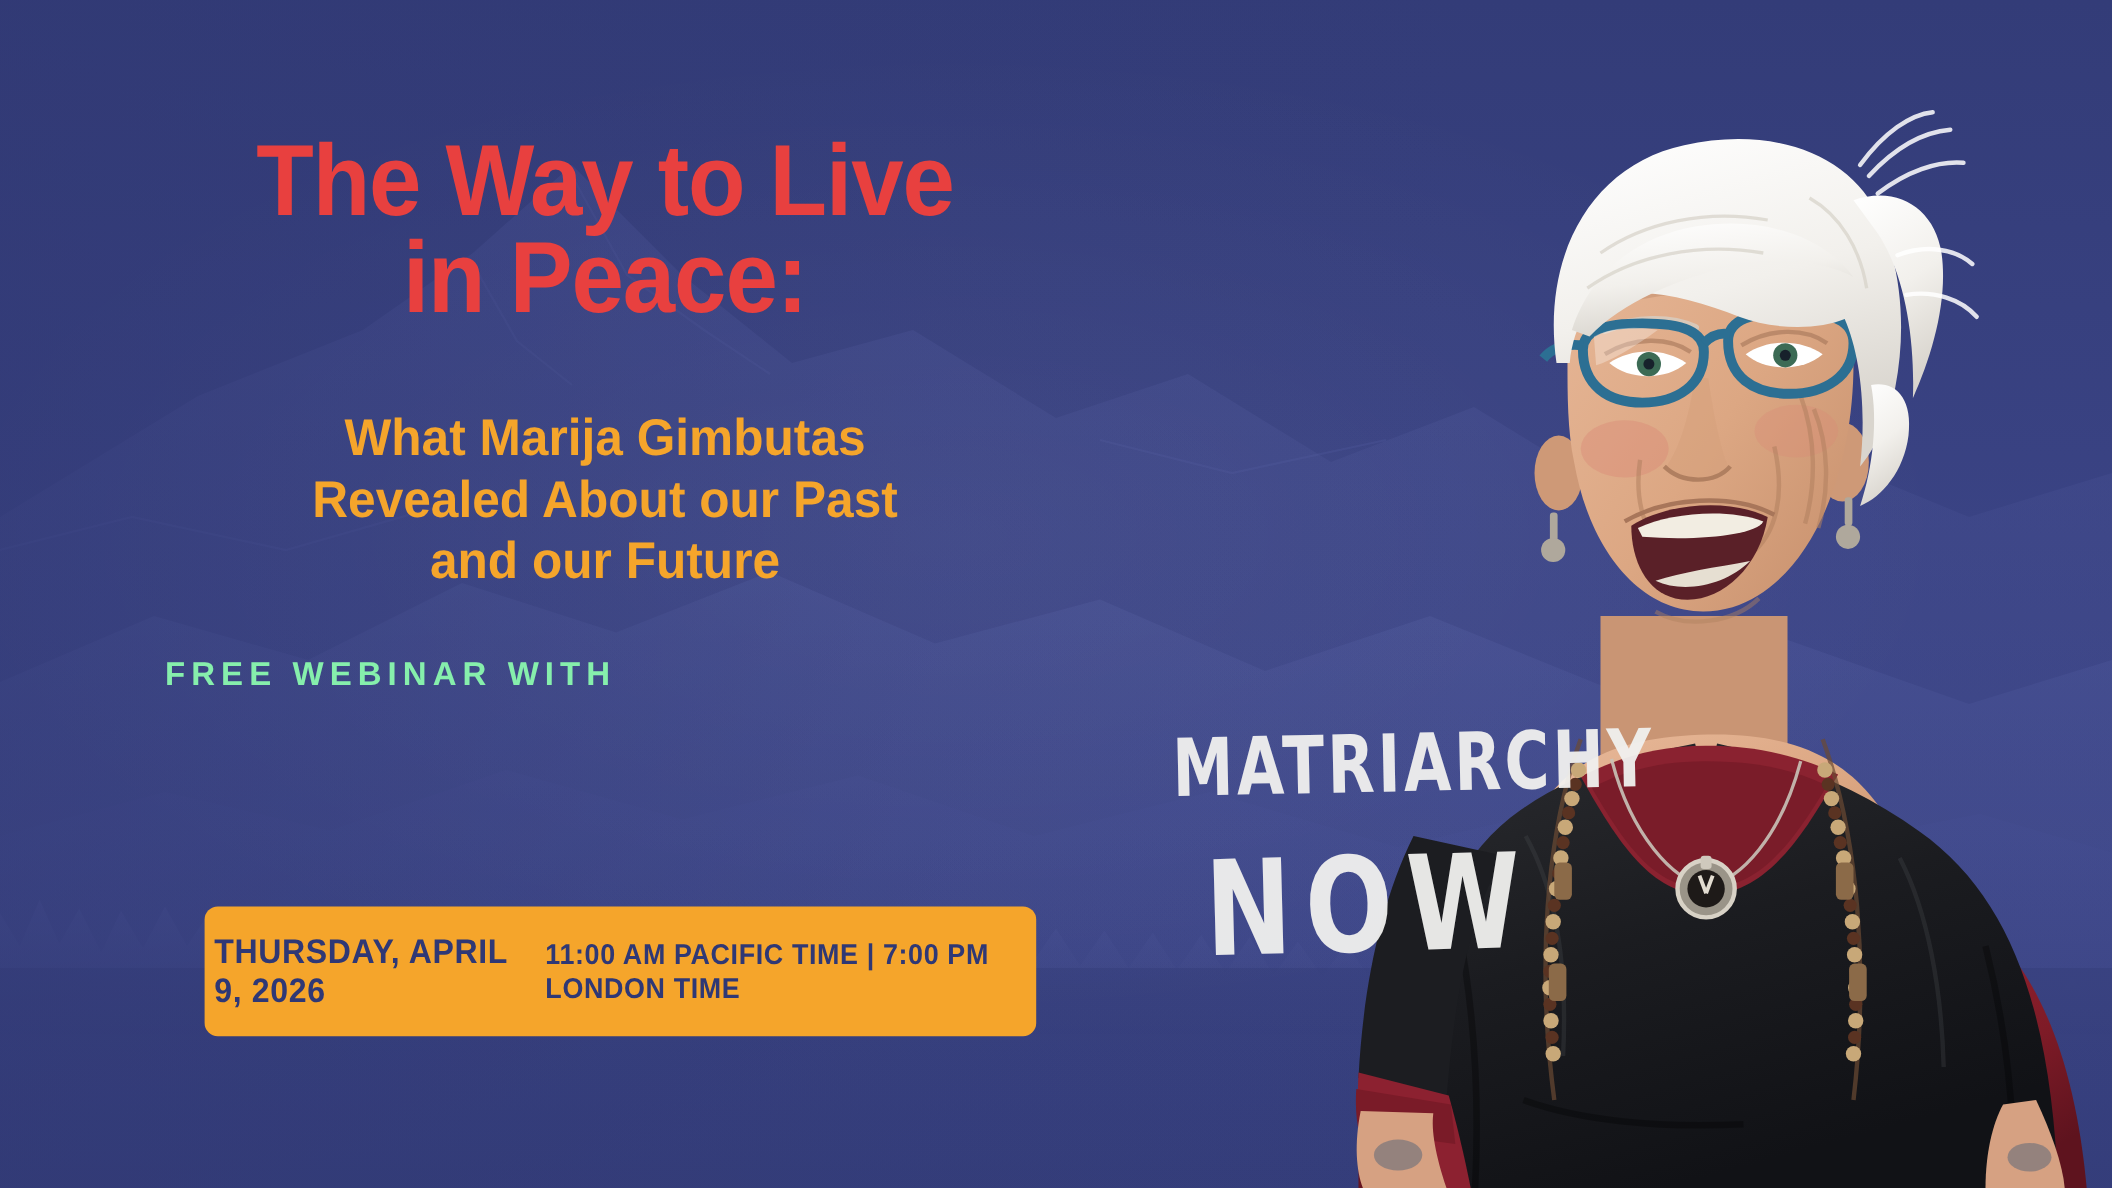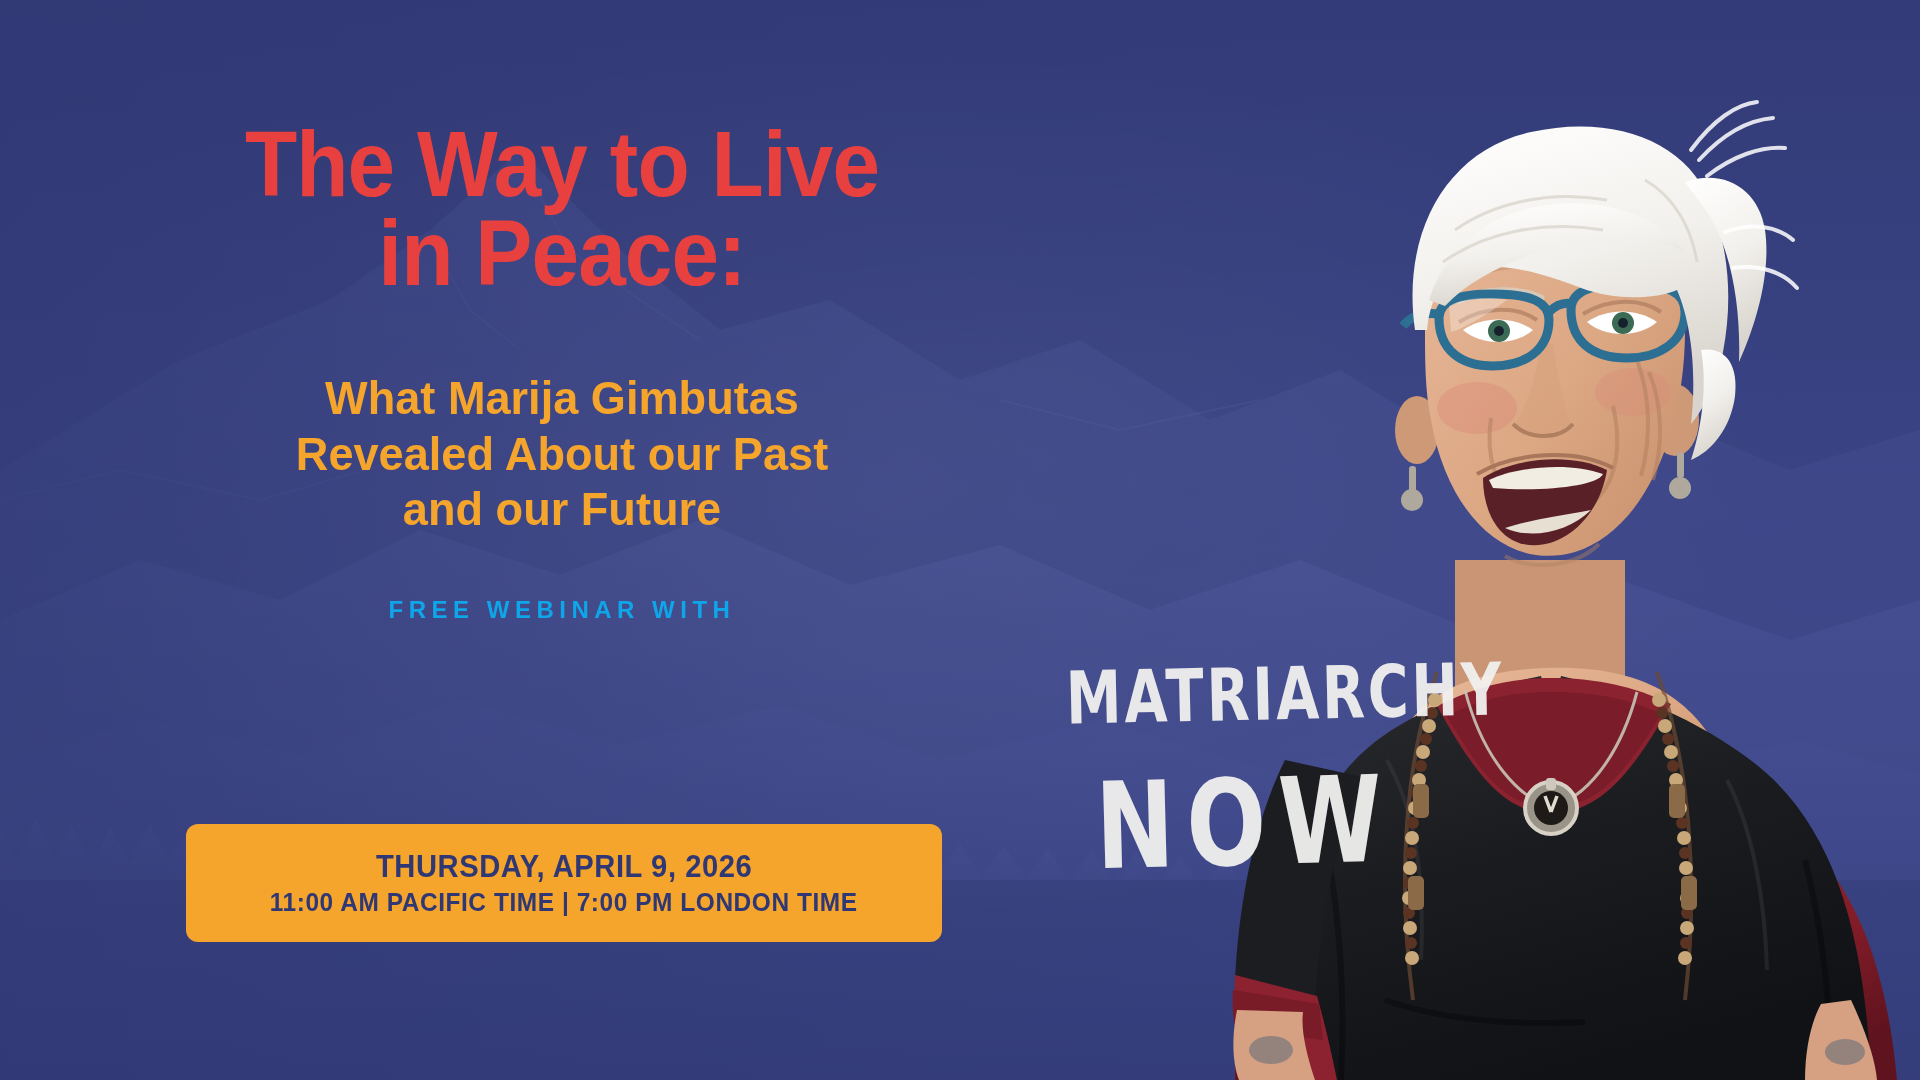--- a/index.html
+++ b/index.html
@@ -28,21 +28,21 @@
     background:radial-gradient(ellipse 70% 60% at 45% 45%, rgba(255,255,255,.045), rgba(0,0,0,0) 70%);
   }
   .bg-overlay {
     position:absolute; inset:0;
     background:linear-gradient(90deg, rgba(48,56,115,.55) 0%, rgba(48,56,115,.12) 45%, rgba(48,56,115,0) 70%);
   }
 
   
   .content {
     position:absolute;
-    left:12px; top:0;
+    left:0; top:0;
     width:1010px; height:1080px;
     padding:120px 60px 0 60px;
   }
   .title {
     color:#E8403F;
     font-size:92px;
     line-height:.97;
     font-weight:bold;
     letter-spacing:-1px;
     text-align:center;
@@ -60,40 +60,40 @@
     font-weight:bold;
     text-align:center;
     width:800px;
     margin:72px 0 0 90px;
     transform:scaleX(.96);
     transform-origin:center top;
   }
   .subtitle span { display:block; }
 
   .presenter {
-    color:#0ea5e9;
-    font-size:24px;
+    color:#86efac;
+    font-size:30px;
     font-weight:bold;
     letter-spacing:5.5px;
     line-height:1.42;
-    text-align:center;
+    text-align:left;
     width:800px;
     margin:56px 0 0 90px;
     text-transform:uppercase;
   }
   .presenter span { display:block; }
 
   .date-badge {
     position:absolute;
     left:186px; top:824px;
     width:756px; height:118px;
     background:#F5A52B;
     border-radius:12px;
     display:flex;
-    flex-direction:column;
+    flex-direction:row;
     align-items:center;
     justify-content:center;
     gap:2px;
   }
   .date-badge .dline {
     color:#2F3875;
     font-weight:bold;
     text-transform:uppercase;
     letter-spacing:.6px;
     transform:scaleX(.94);

